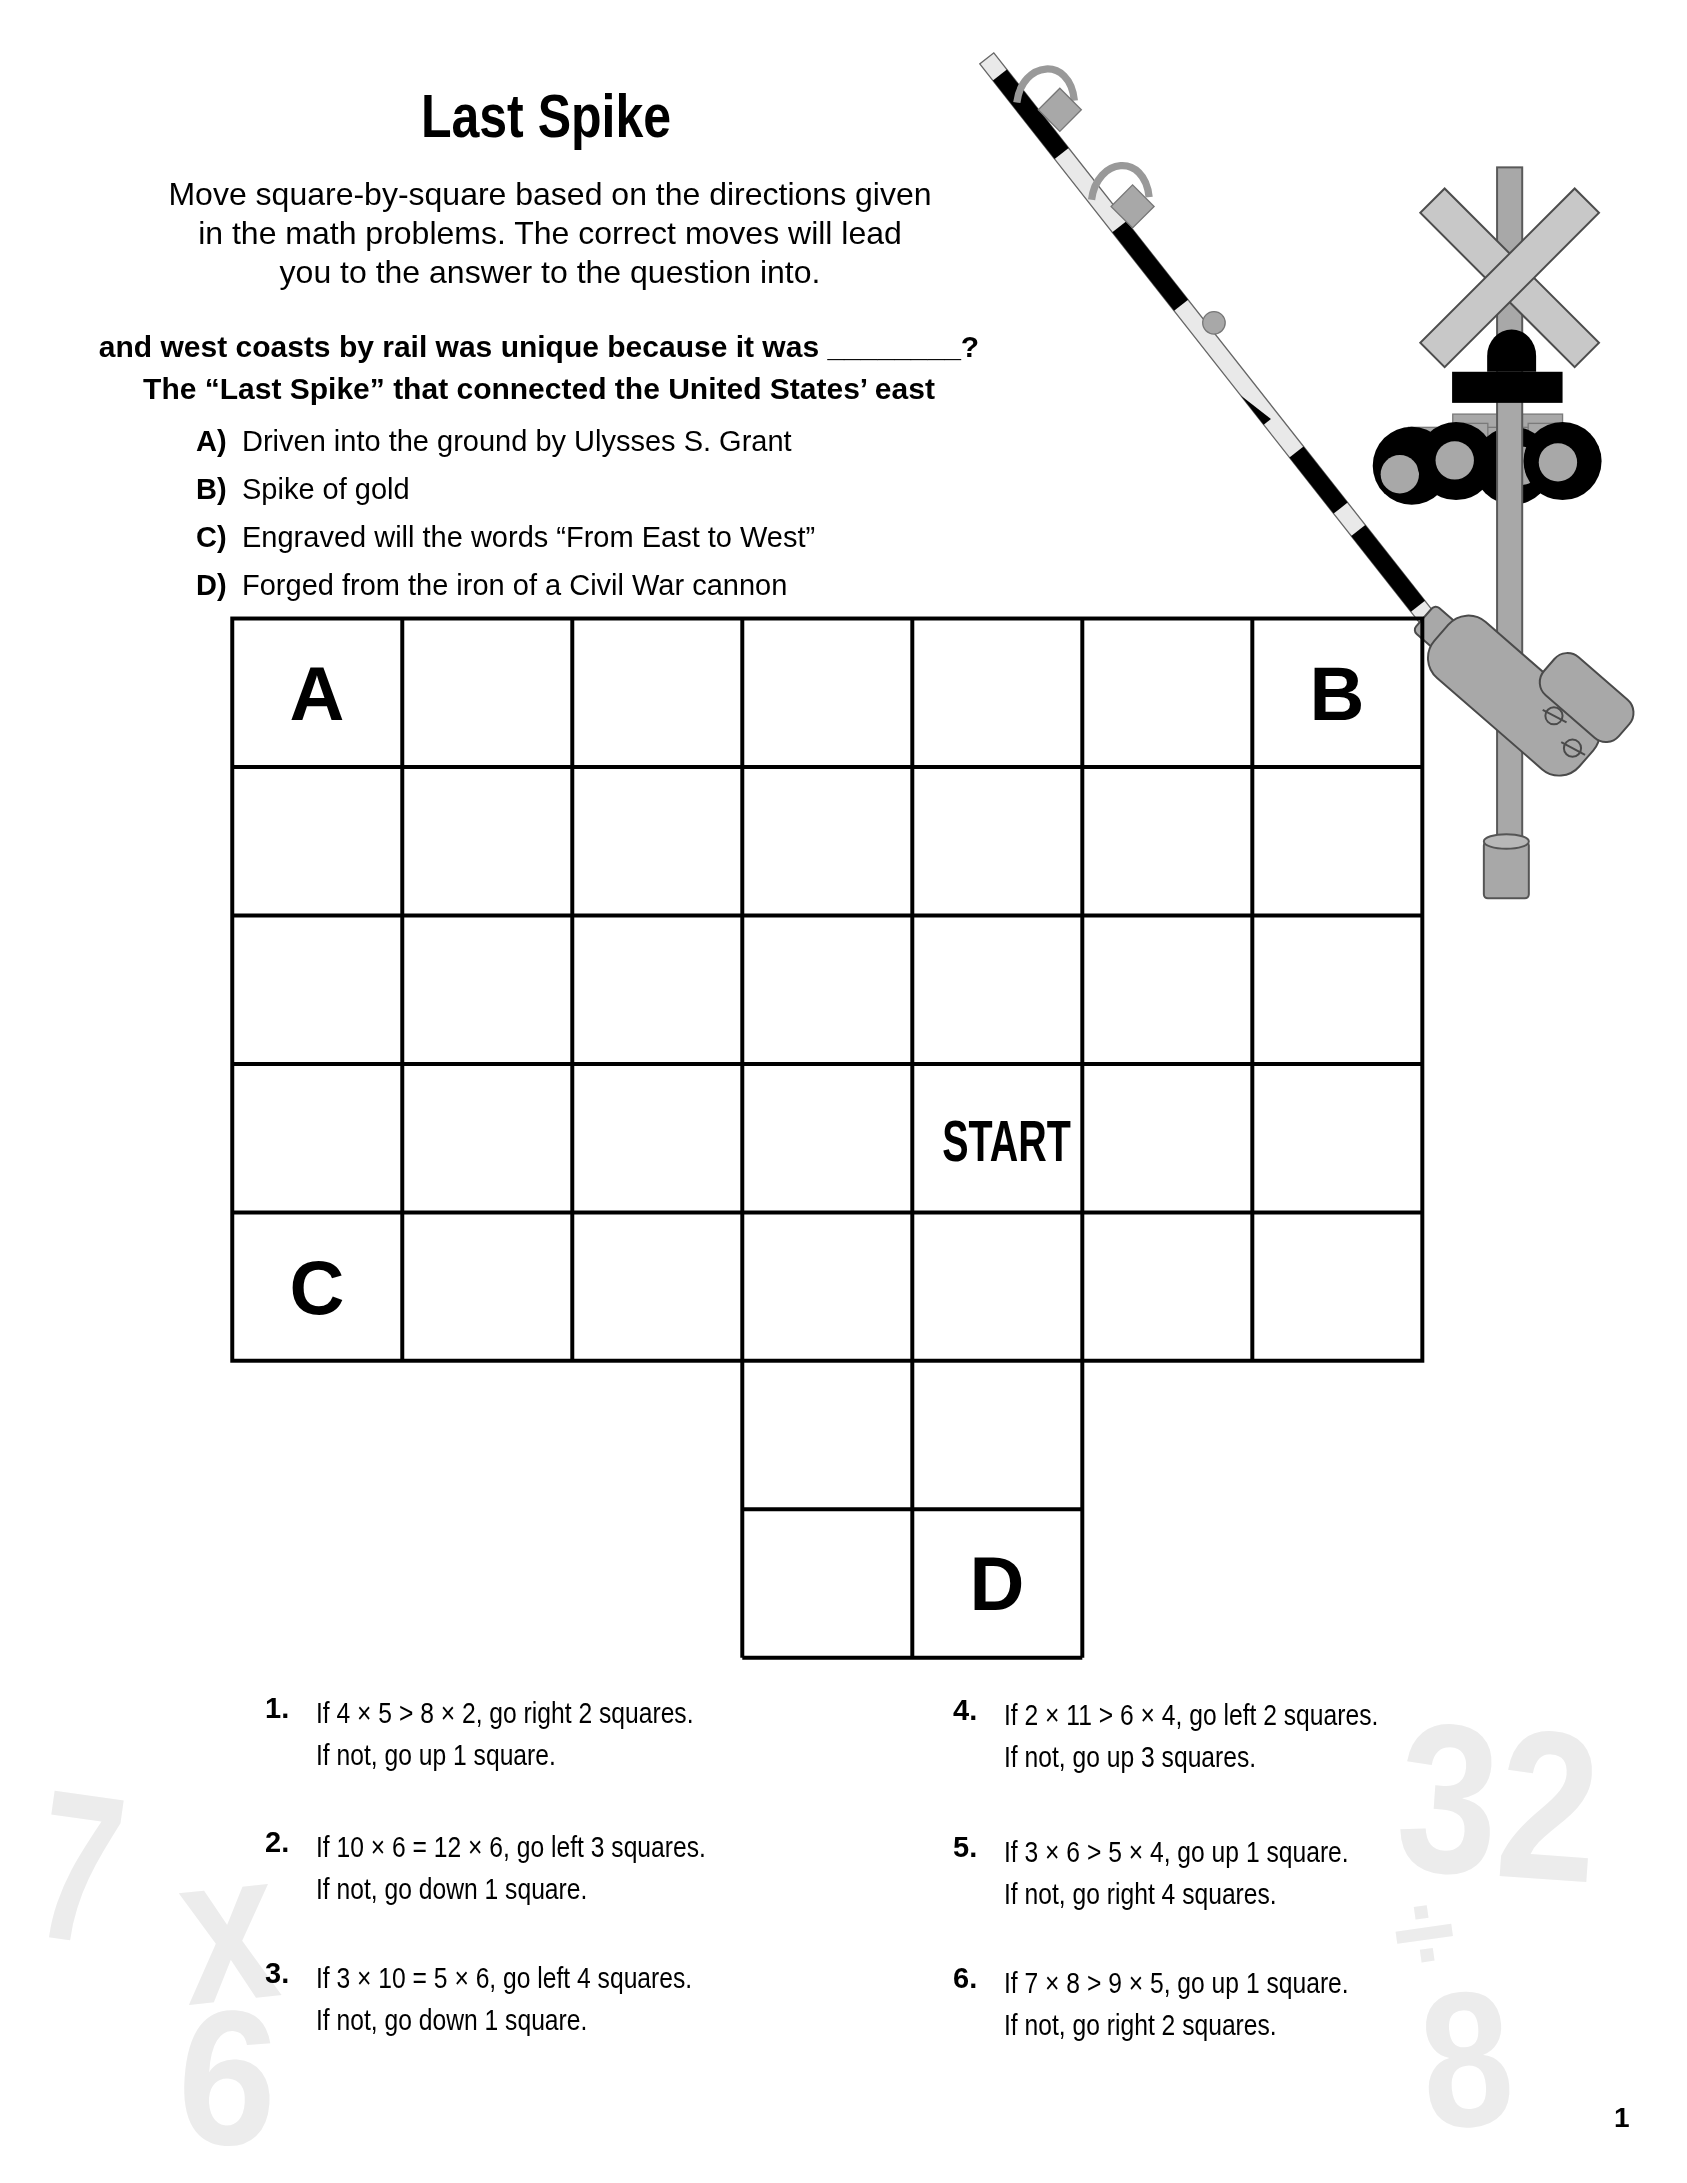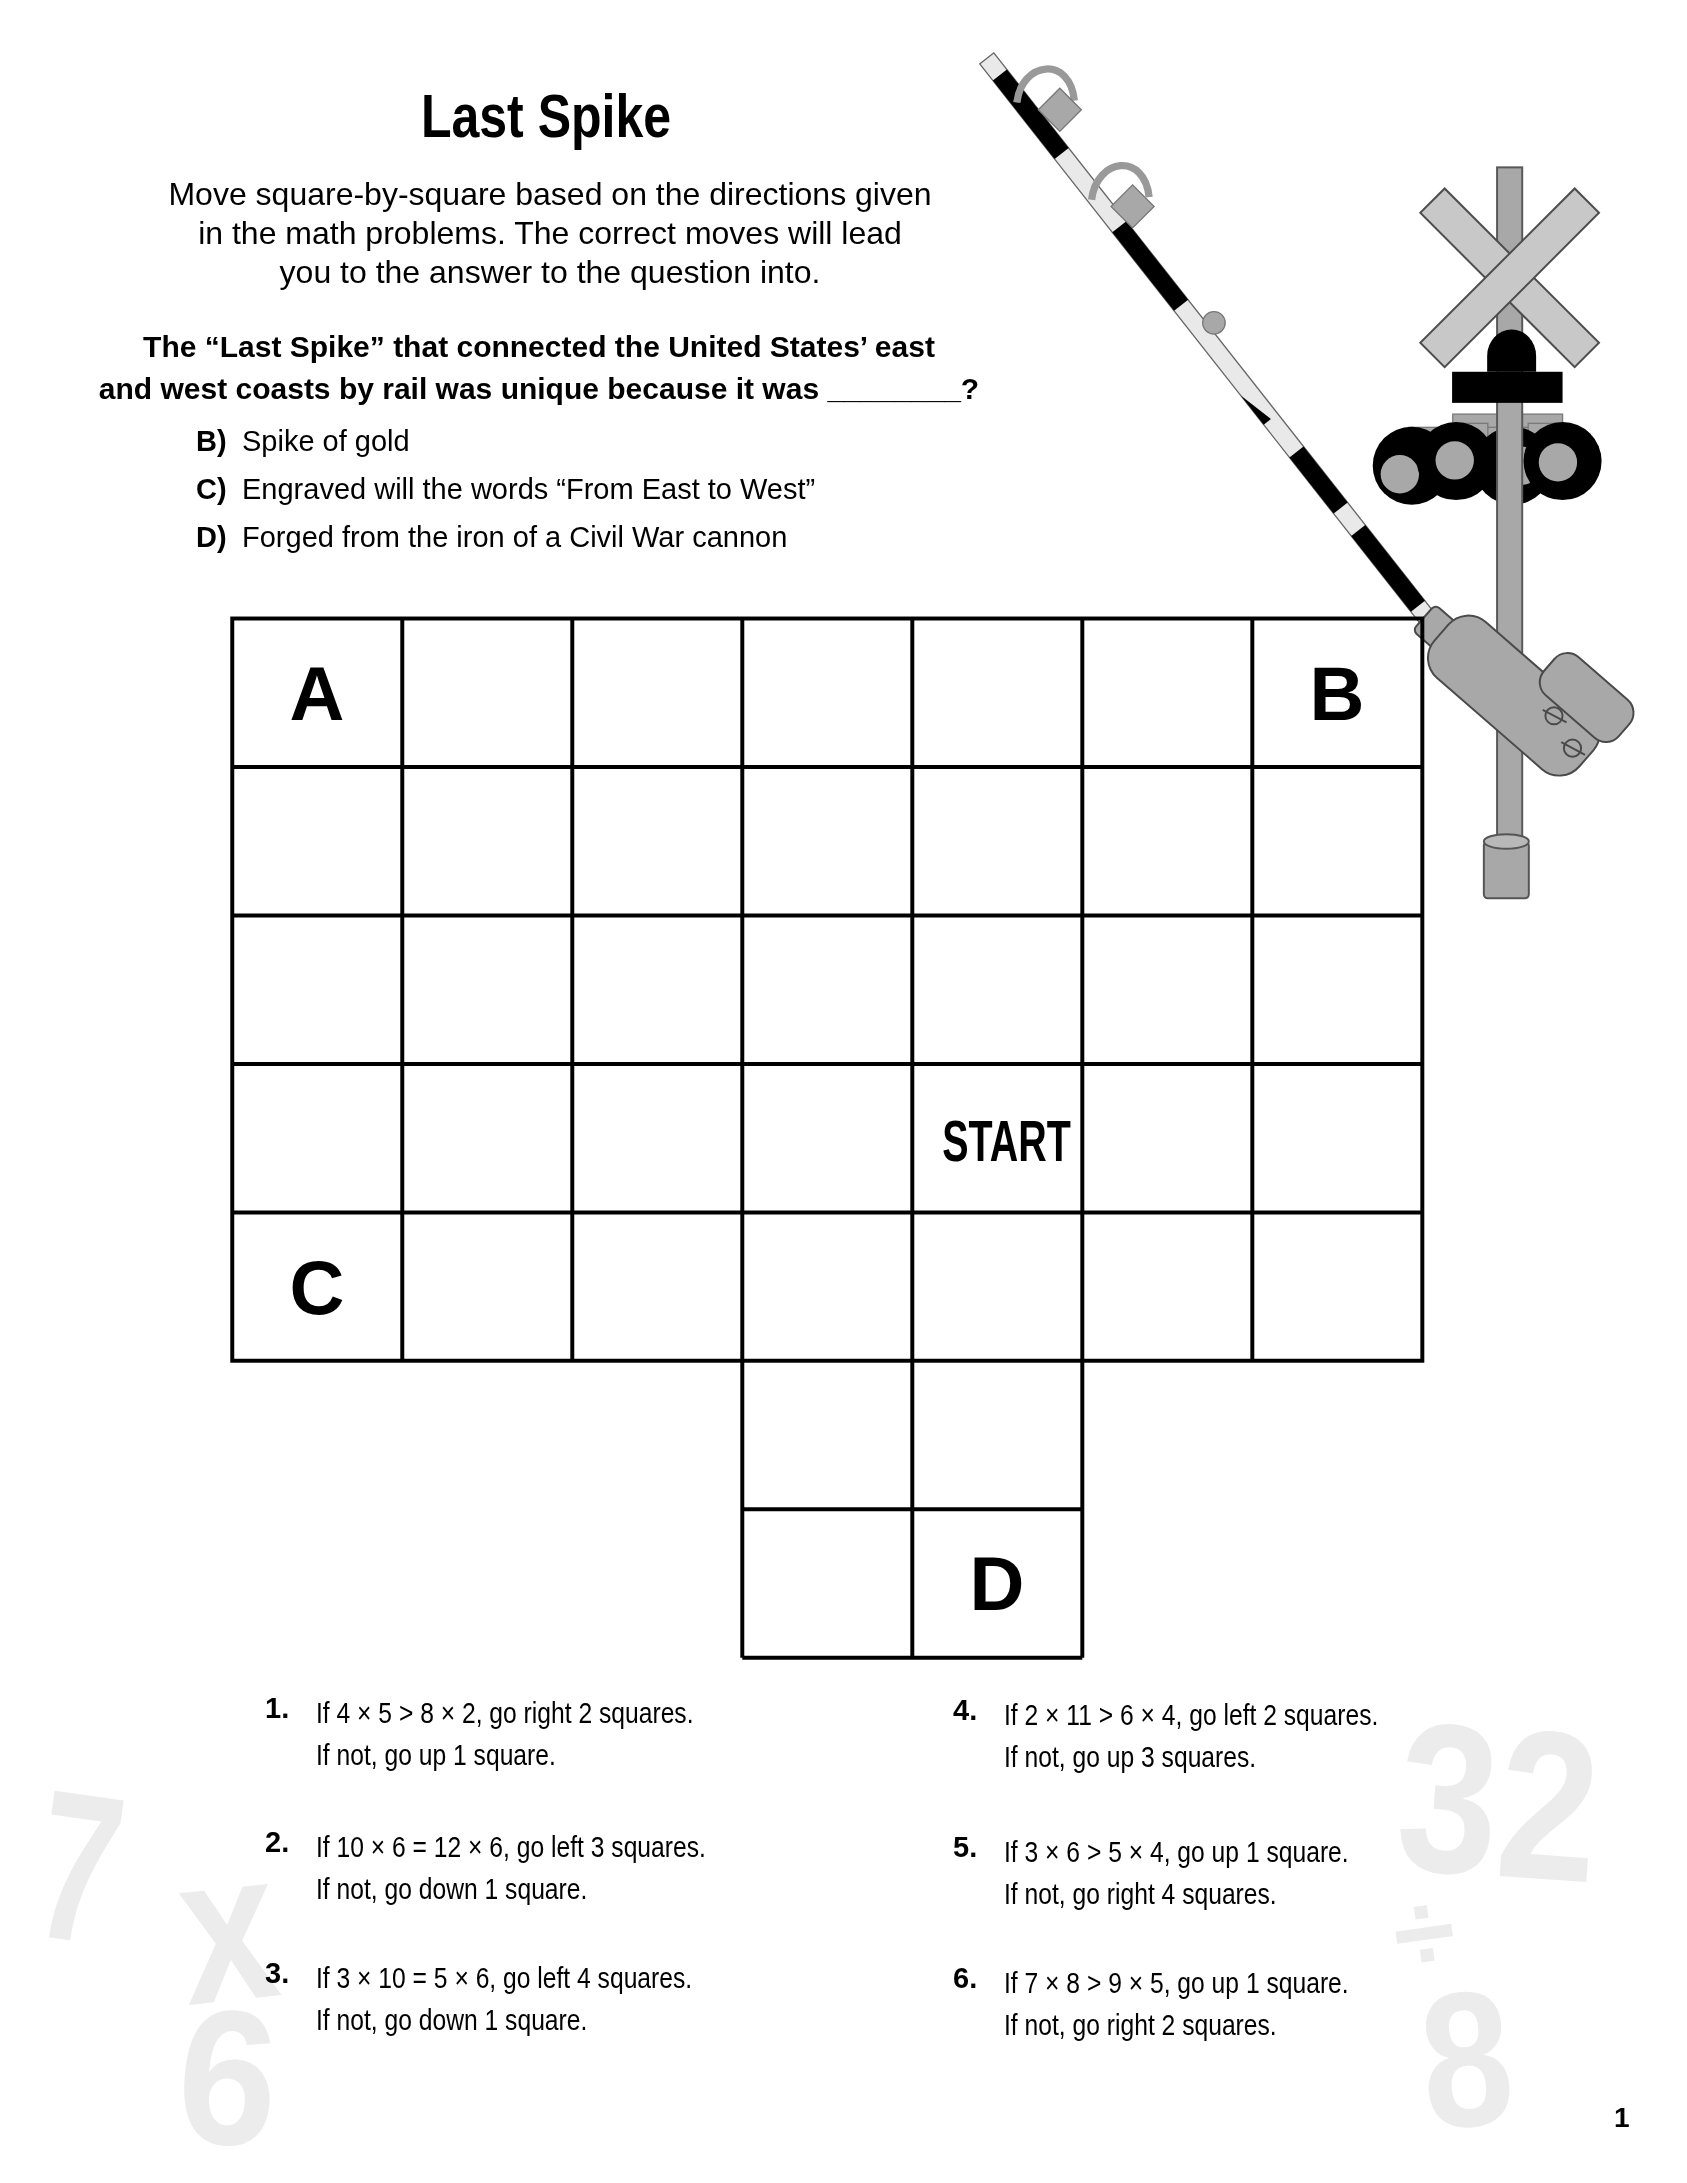--- a/index.html
+++ b/index.html
@@ -166,25 +166,28 @@
 
   <h1 class="txt page-title">Last Spike</h1>
 
   <div class="txt instructions">
     <div>Move square-by-square based on the directions given</div>
     <div>in the math problems. The correct moves will lead</div>
     <div>you to the answer to the question into.</div>
   </div>
 
   <div class="txt question">
+    <div>and west coasts by rail was unique because it was ________?</div>
     <div>The “Last Spike” that connected the United States’ east</div>
-    <div>and west coasts by rail was unique because it was ________?</div>
   </div>
 
   <div class="txt answers">
+    <div class="answer-row">
+      <b>A)</b><span>Driven into the ground by Ulysses S. Grant</span>
+    </div>
     <div class="answer-row">
       <b>B)</b><span>Spike of gold</span>
     </div>
     <div class="answer-row">
       <b>C)</b><span>Engraved will the words “From East to West”</span>
     </div>
     <div class="answer-row">
       <b>D)</b><span>Forged from the iron of a Civil War cannon</span>
     </div>
   </div>

